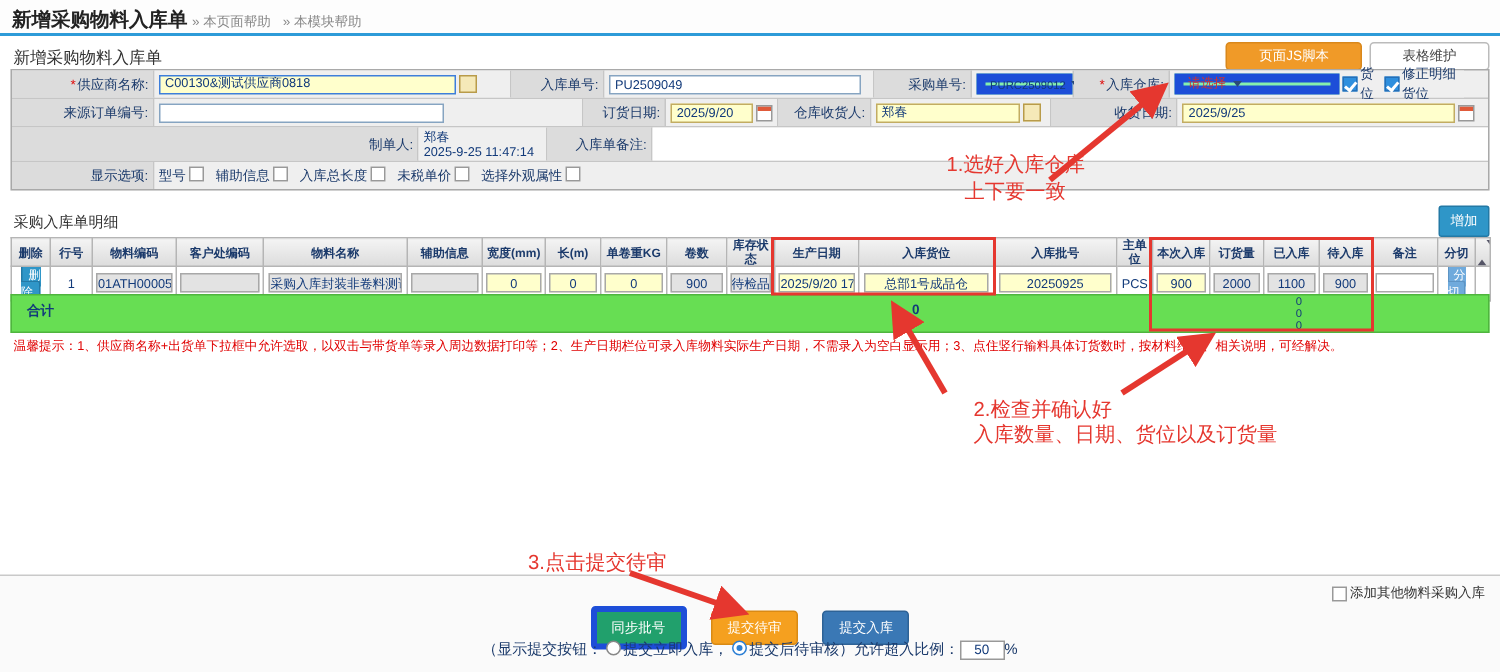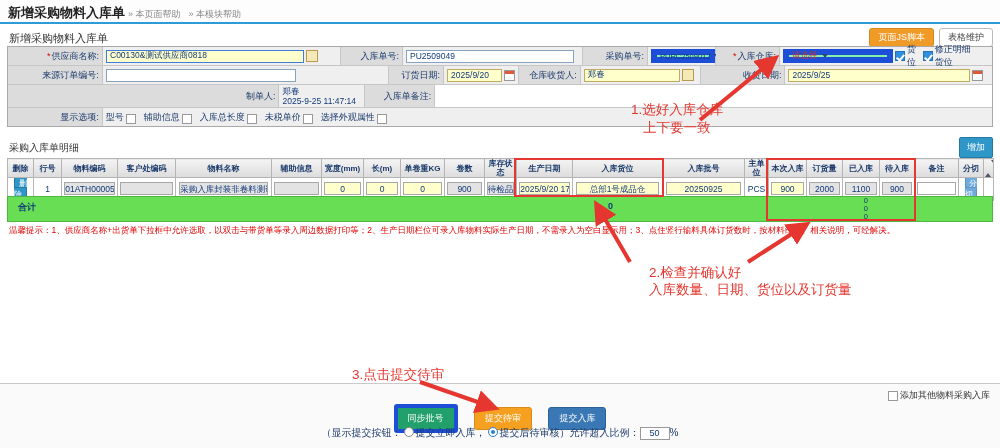--- a/index.html
+++ b/index.html
@@ -12,21 +12,21 @@
   .crumbs { position:absolute; left:128px; top:8px; font-size:9px; color:#888; }
   .crumbs span { margin-right:8px; }
   .top-right { position:absolute; right:10px; top:7px; font-size:9px; color:#555; }
   .top-right .back { color:#7a4a2b; margin-right:10px; }
   .top-right .sep { margin:0 4px; color:#888; }
   .blue-line { position:absolute; top:22px; left:0; width:1000px; height:2px; background:#2d9bd8; }
 
   
   .p1-title { position:absolute; left:9px; top:31px; font-size:11px; color:#333; }
   .p1-btns { position:absolute; right:7px; top:28px; }
-  .btn { display:inline-block; font-size:9px; line-height:1; padding:4px 8px; border-radius:3px; cursor:pointer; vertical-align:top; }
+  .btn { display:inline-block; font-size:9px; line-height:1; padding:4px 21px; border-radius:3px; cursor:pointer; vertical-align:top; }
   .btn-orange { background:#f09a28; color:#fff; border:1px solid #d9881c; }
   .btn-ghost  { background:#fff; color:#444; border:1px solid #bbb; margin-left:5px; }
 
   .form { position:absolute; left:7px; top:46px; width:986px; border:1px solid #a9a9a9; background:#efefef; font-size:9px; color:#1b3a6b; }
   .frow { display:flex; border-bottom:1px solid #c6c6c6; }
   .frow:last-child { border-bottom:none; }
   .fc { border-right:1px solid #c6c6c6; display:flex; align-items:center; height:18px; overflow:visible; }
   .fc:last-child { border-right:none; }
   .fl { background:#dcdcdc; justify-content:flex-end; padding-right:3px; white-space:nowrap; }
   .fv { background:#efefef; padding-left:3px; }
@@ -35,21 +35,21 @@
   .inp-y { background:#ffffcc; border-color:#c2ac62; }
   .inp-focus { border:1px solid #3d7edb; }
   .sel { background:#86efac; border:6px solid #1d4ed8; height:14px; font-size:8.5px; color:#123a7a; display:inline-flex; align-items:center; justify-content:flex-start; padding:0 3px; }
   .caret { width:0; height:0; border-left:3px solid transparent; border-right:3px solid transparent; border-top:4px solid #2a4a7a; margin-left:4px; }
   .lookup-ic { width:12px; height:12px; border:1px solid #b89b4a; background:#f5e9b8; display:inline-block; margin-left:2px; }
   .cal-ic { width:11px; height:11px; border:1px solid #999; background:linear-gradient(#e05a3a 0 3px,#fff 3px); display:inline-block; margin-left:2px; }
   .cbx { width:10px; height:10px; border:1px solid #999; background:#fff; display:inline-block; position:relative; margin:0 2px; flex:none; }
   .cbx.on { background:#2e8fde; border-color:#2570b8; }
   .cbx.on::after { content:""; position:absolute; left:2.5px; top:0.5px; width:3px; height:6px; border:solid #fff; border-width:0 2px 2px 0; transform:rotate(40deg); }
   .two-line { line-height:10px; font-size:8.5px; color:#123a7a; }
-  .opt-item { margin-right:6px; white-space:nowrap; display:inline-flex; align-items:flex-end; }
+  .opt-item { margin-right:6px; white-space:nowrap; display:inline-flex; align-items:flex-start; }
 
   
   .p2-title { position:absolute; left:9px; top:141px; font-size:10px; color:#333; }
   .btn-add { position:absolute; right:7px; top:137px; background:#2f96c8; color:#fff; border:1px solid #2379a5; font-size:9px; padding:3px 7px; border-radius:2px; }
   .dtable { position:absolute; left:7px; top:158px; width:986px; border-collapse:collapse; table-layout:fixed; }
   .dtable th { background:linear-gradient(#f4f4f4,#dcdcdc); border:1px solid #b5b5b5; font-size:8px; color:#1b3a6b; font-weight:bold; height:19px; line-height:9px; text-align:center; padding:0 1px; overflow:hidden; }
   .dtable td { border:1px solid #b5b5b5; background:#fff; height:19px; text-align:center; font-size:8.5px; color:#123a7a; padding:0 1px; overflow:hidden; }
   .ri { display:inline-block; width:95%; height:13px; line-height:12px; font-size:8.5px; color:#123a7a; border:1px solid #a8a8a8; background:#e3e3e3; white-space:nowrap; overflow:hidden; }
   .ri.y { background:#ffffcc; }
   .ri.w { background:#fff; }

